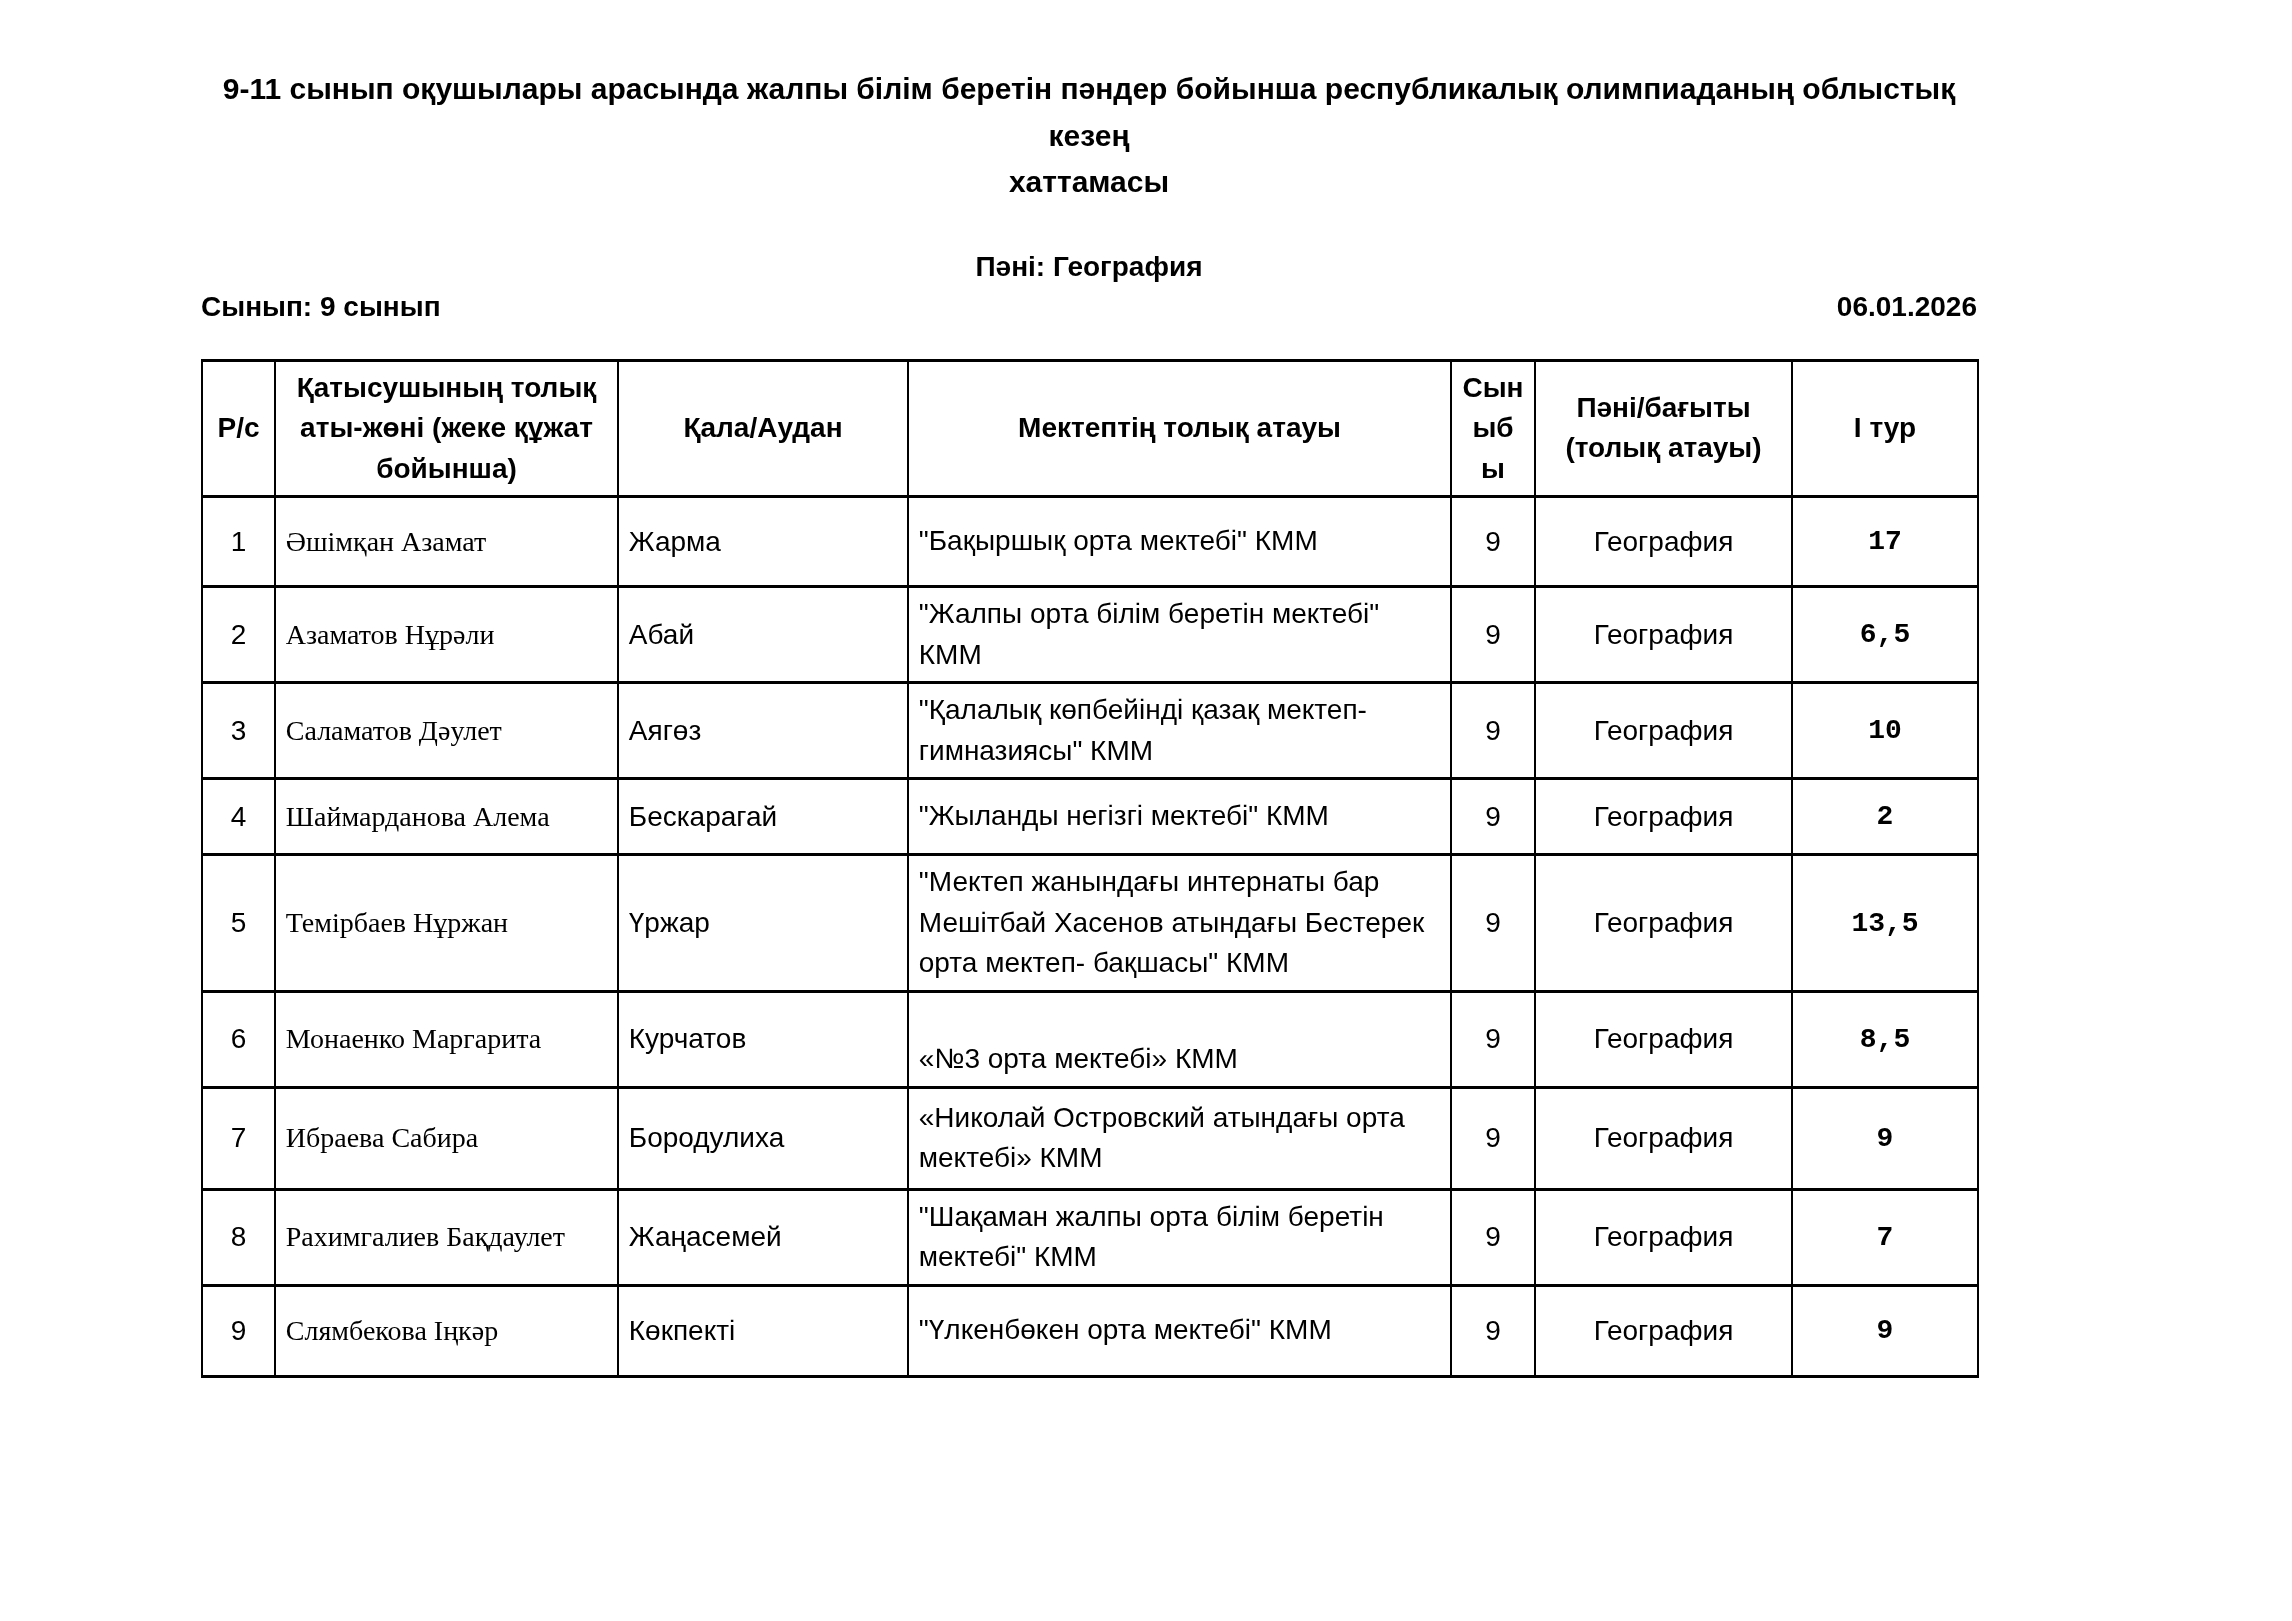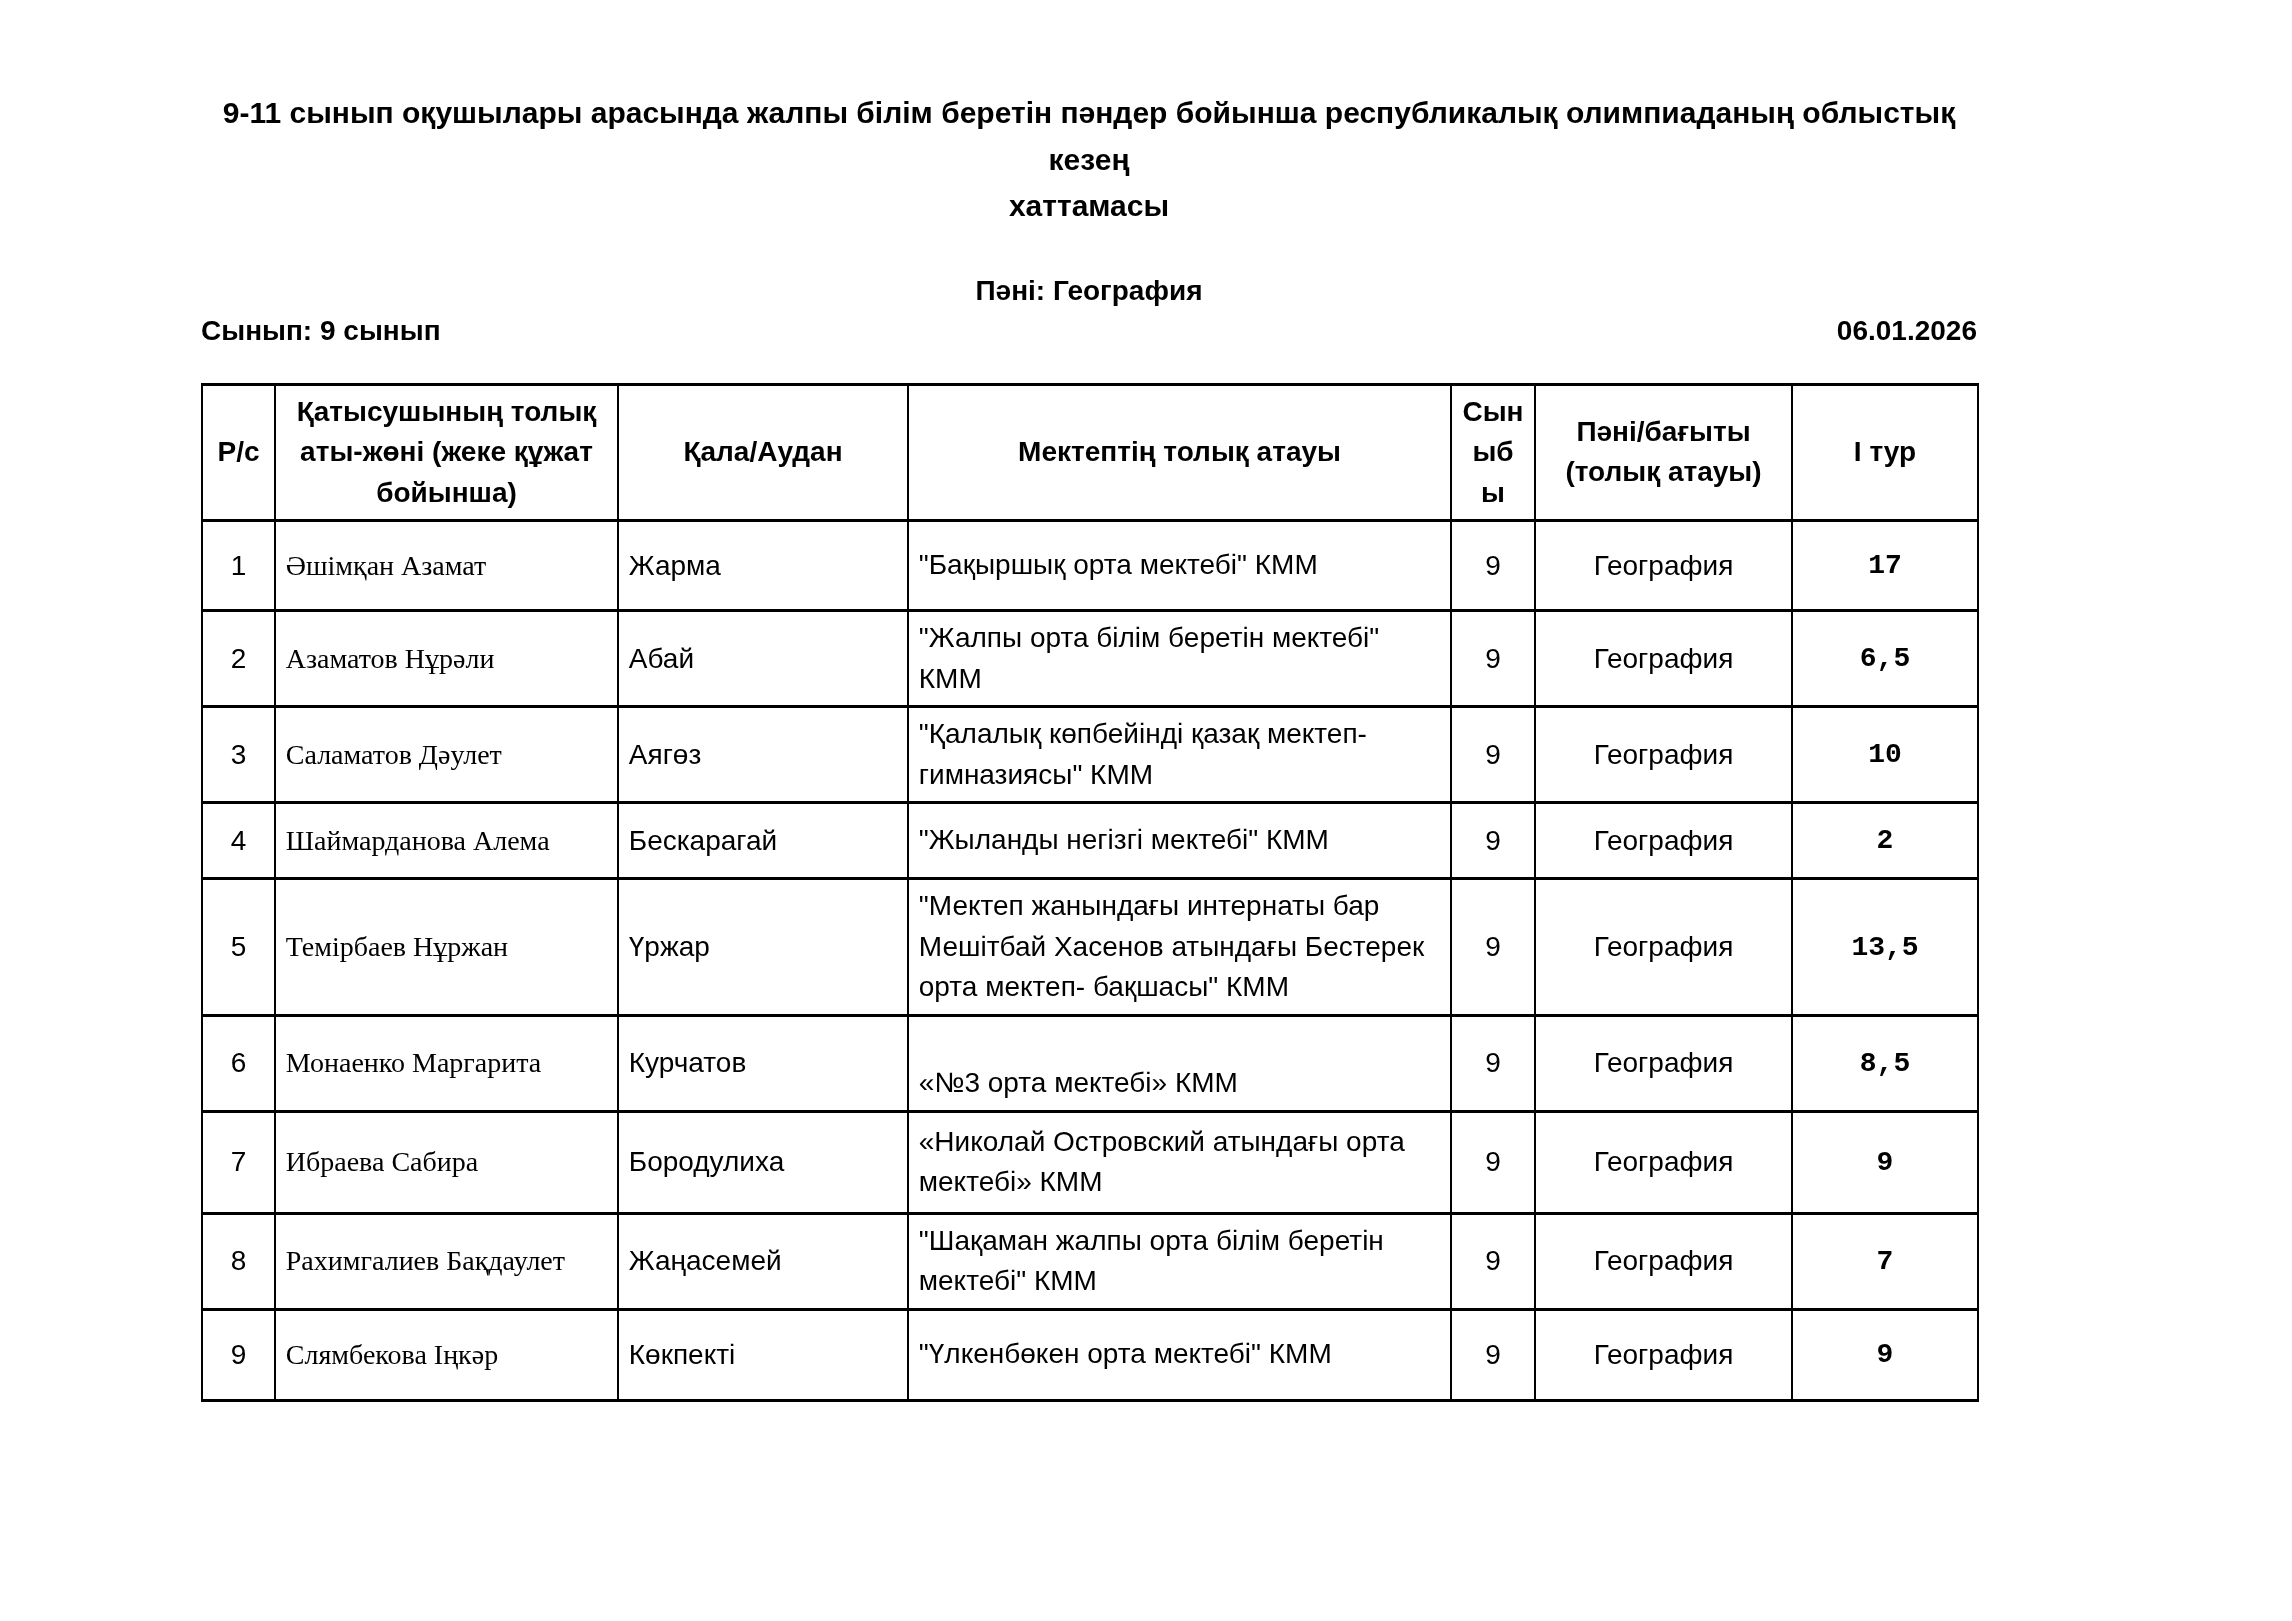--- a/index.html
+++ b/index.html
@@ -13,21 +13,21 @@
     font-family: "Liberation Sans", sans-serif;
     color: #000000;
     position: relative;
     overflow: hidden;
   }
   .content {
     margin-left: 201px;
     width: 1776px;
   }
   .doc-title {
-    margin-top: 90px;
+    margin-top: 66px;
     font-size: 30px;
     font-weight: bold;
     text-align: center;
     line-height: 1.55;
     white-space: pre-line;
   }
   .meta {
     margin-top: 41px;
   }
   .meta-line {

